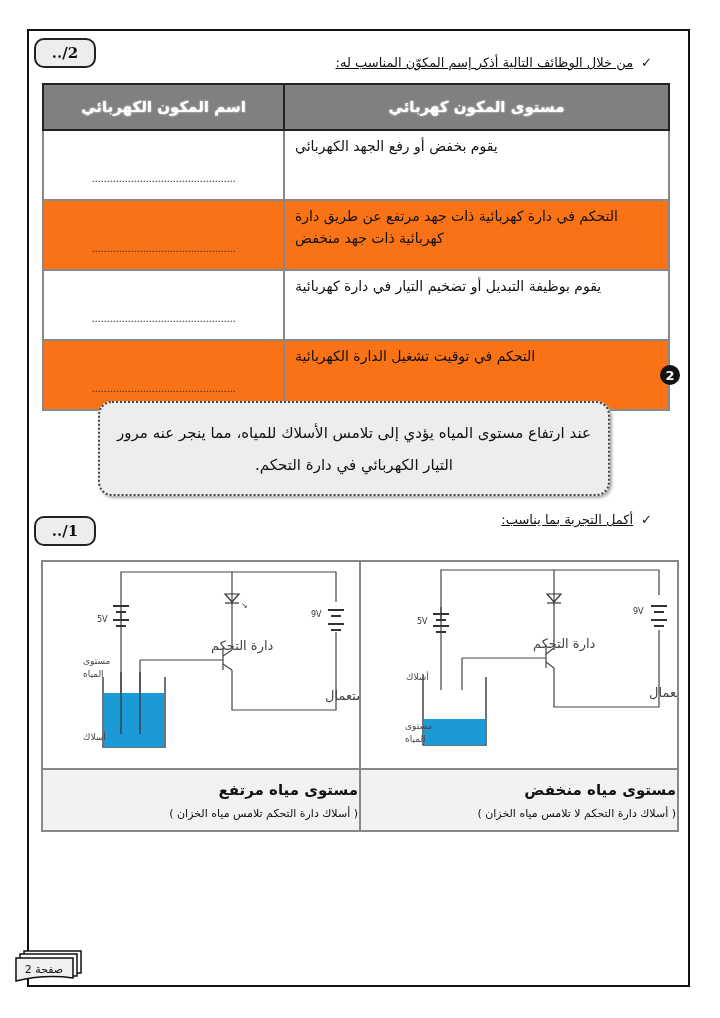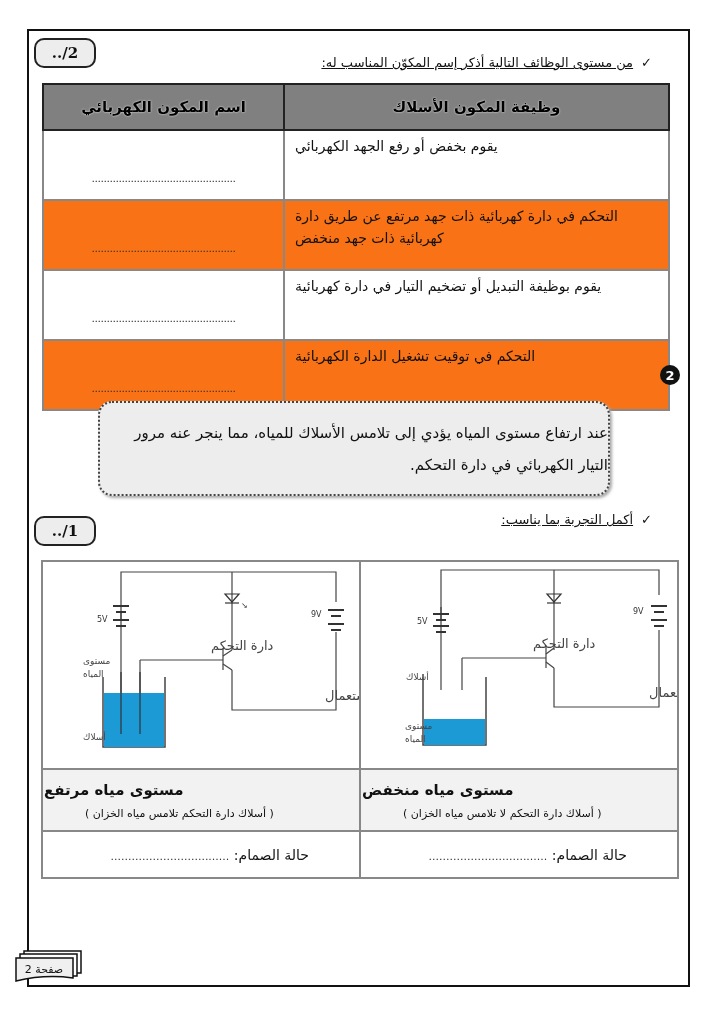--- a/index.html
+++ b/index.html
@@ -4,58 +4,58 @@
 <style>
   html, body { margin:0; padding:0; background:#ffffff; }
   body { width:720px; height:1018px; position:relative; overflow:hidden; font-family:"DejaVu Sans", sans-serif; color:#111; }
   .page-frame { position:absolute; left:27px; top:29px; width:663px; height:958px; border:2px solid #111; box-sizing:border-box; }
   .score-badge { position:absolute; width:62px; height:30px; border:2px solid #222; border-radius:10px; background:#ededed; box-sizing:border-box; display:flex; align-items:center; justify-content:center; font-family:"DejaVu Serif", serif; font-weight:bold; font-size:15px; }
   .instruction { position:absolute; direction:rtl; font-size:13px; display:flex; align-items:center; gap:8px; }
   .instruction .txt { text-decoration:underline; }
   .check { font-size:13px; }
   table { border-collapse:collapse; }
   .t1 { position:absolute; left:42px; top:83px; width:628px; }
-  .t1 th { background:#808080; color:#000000; height:42px; border:2px solid #222; font-size:15px; font-weight:bold; text-shadow:0 0 2px #fff; }
+  .t1 th { background:#808080; color:#ffffff; height:42px; border:2px solid #222; font-size:15px; font-weight:bold; text-shadow:0 0 2px #fff; }
   .t1 td { border:2px solid #888; height:50px; font-size:14px; vertical-align:top; padding:4px 10px; }
   .t1 td.fn { direction:rtl; text-align:left; width:400px; line-height:22px; }
   .t1 td.ans { width:228px; vertical-align:bottom; text-align:center; padding-bottom:14px; }
   .t1 tr.alt td { background:#f97316; }
   .dots { font-size:11px; letter-spacing:-0.5px; color:#333; }
   .q2-head { position:absolute; right:40px; top:365px; direction:rtl; font-size:14px; display:flex; align-items:center; gap:6px; }
   .num-circle { width:20px; height:20px; border-radius:50%; background:#111; color:#fff; font-weight:bold; font-size:13px; display:flex; align-items:center; justify-content:center; }
-  .exp-box { position:absolute; left:98px; top:401px; width:512px; height:95px; border:2px dotted #444; border-radius:14px; background:#ededed; box-sizing:border-box; direction:rtl; font-size:15px; line-height:32px; padding-top:14px; box-shadow:2px 2px 3px #aaa; }
+  .exp-box { position:absolute; left:98px; top:401px; width:512px; height:95px; border:2px dotted #444; border-radius:14px; background:#ededed; box-sizing:border-box; direction:rtl; text-align:center; font-size:15px; line-height:32px; padding-top:14px; box-shadow:2px 2px 3px #aaa; }
   .t2 { position:absolute; left:41px; top:560px; width:638px; }
   .t2 td { border:2px solid #888; width:319px; box-sizing:border-box; }
   .t2 td.fig { height:205px; padding:0; position:relative; }
-  .t2 td.state { height:62px; background:#f2f2f2; text-align:left; direction:rtl; }
+  .t2 td.state { height:62px; background:#f2f2f2; text-align:right; direction:rtl; }
   .state .title { font-weight:bold; font-size:15px; }
   .state .sub { font-size:11px; margin-top:8px;padding-left:41px; }
   .t2 td.field { height:47px; direction:rtl; font-size:14px; padding-right:20px; }
   .t2 td.field.v { padding-right:50px; }
   svg text { font-family:"DejaVu Sans", sans-serif; }
   .footer-badge { position:absolute; left:15px; top:950px; width:68px; height:30px; }
 </style>
 </head>
 <body>
 
 <div class="page-frame"></div>
 
 <div class="score-badge" style="left:34px; top:38px;">
   <span>../2</span>
 </div>
 <div class="instruction" style="right:68px; top:55px;">
   <span class="check">✓</span>
-  <span class="txt">من مستوى الوظائف التالية أذكر إسم المكوّن المناسب له:</span>
+  <span class="txt">من خلال الوظائف التالية أذكر إسم المكوّن المناسب له:</span>
 </div>
 
 <table class="t1">
   <tbody>
       <tr>
     <th>اسم المكون الكهربائي</th>
-    <th>وظيفة المكون الأسلاك</th>
+    <th>مستوى المكون كهربائي</th>
   </tr>
   <tr>
     <td class="ans"><span class="dots">................................................</span></td>
     <td class="fn">يقوم بخفض أو رفع الجهد الكهربائي</td>
   </tr>
   <tr class="alt">
     <td class="ans"><span class="dots">................................................</span></td>
     <td class="fn">التحكم في دارة كهربائية ذات جهد مرتفع عن طريق دارة كهربائية ذات جهد منخفض</td>
   </tr>
   <tr>
@@ -179,30 +179,20 @@
   <tr>
     <td class="state">
       <div class="title">مستوى مياه مرتفع</div>
       <div class="sub">( أسلاك دارة التحكم تلامس مياه الخزان )</div>
     </td>
     <td class="state">
       <div class="title">مستوى مياه منخفض</div>
       <div class="sub">( أسلاك دارة التحكم لا تلامس مياه الخزان )</div>
     </td>
   </tr>
-  <tr>
-    <td class="field v">
-      <span>حالة الصمام:</span>
-      <span class="dots">..................................</span>
-    </td>
-    <td class="field v">
-      <span>حالة الصمام:</span>
-      <span class="dots">..................................</span>
-    </td>
-  </tr>
 </tbody>
   </table>
 
 <div class="footer-badge">
   <svg width="70" height="32" viewBox="0 0 70 32">
     <rect x="9" y="1" width="57" height="22" fill="#fff" stroke="#111" stroke-width="1.5"></rect>
     <rect x="5" y="4" width="57" height="22" fill="#fff" stroke="#111" stroke-width="1.5"></rect>
     <path d="M1,8 L58,8 L58,28 Q30,24 1,31 Z" fill="#f0f0f0" stroke="#111" stroke-width="1.5"></path>
     <text x="29" y="23" font-size="11" text-anchor="middle" direction="rtl" fill="#111">صفحة 2</text>
   </svg>

